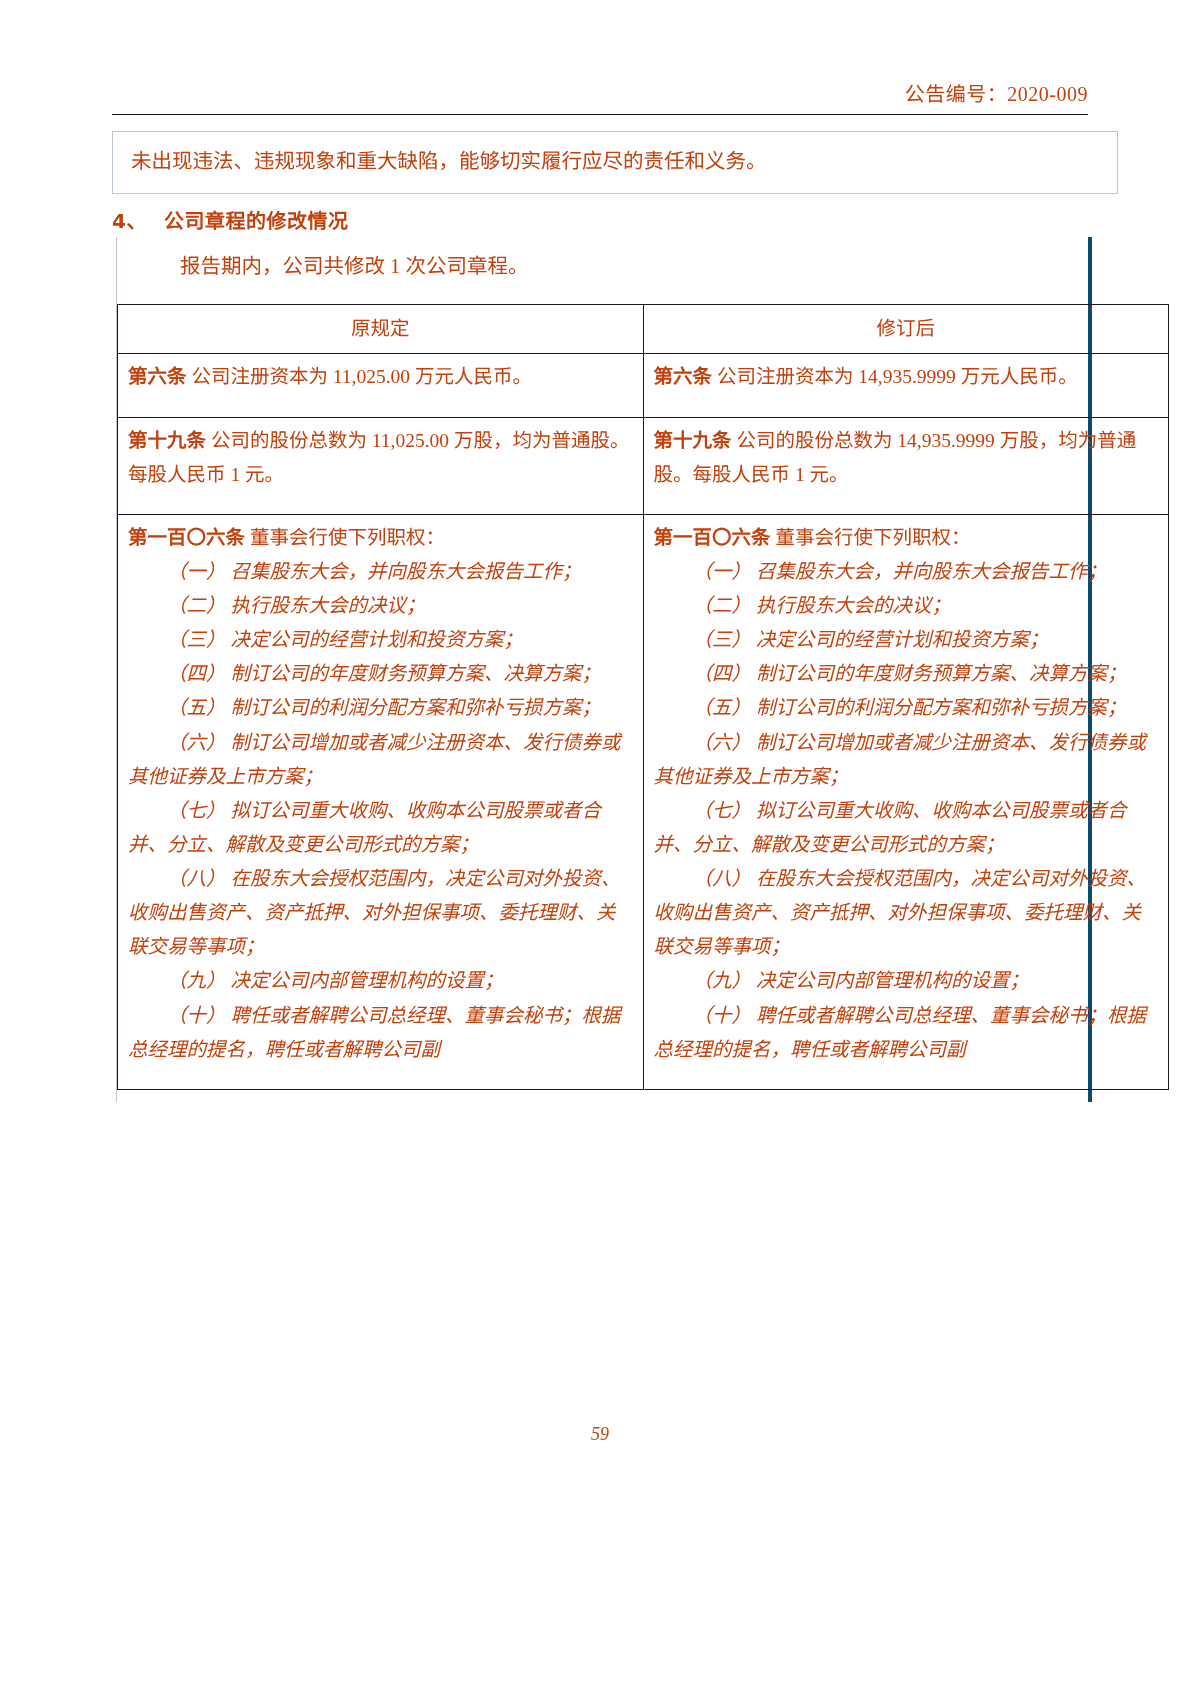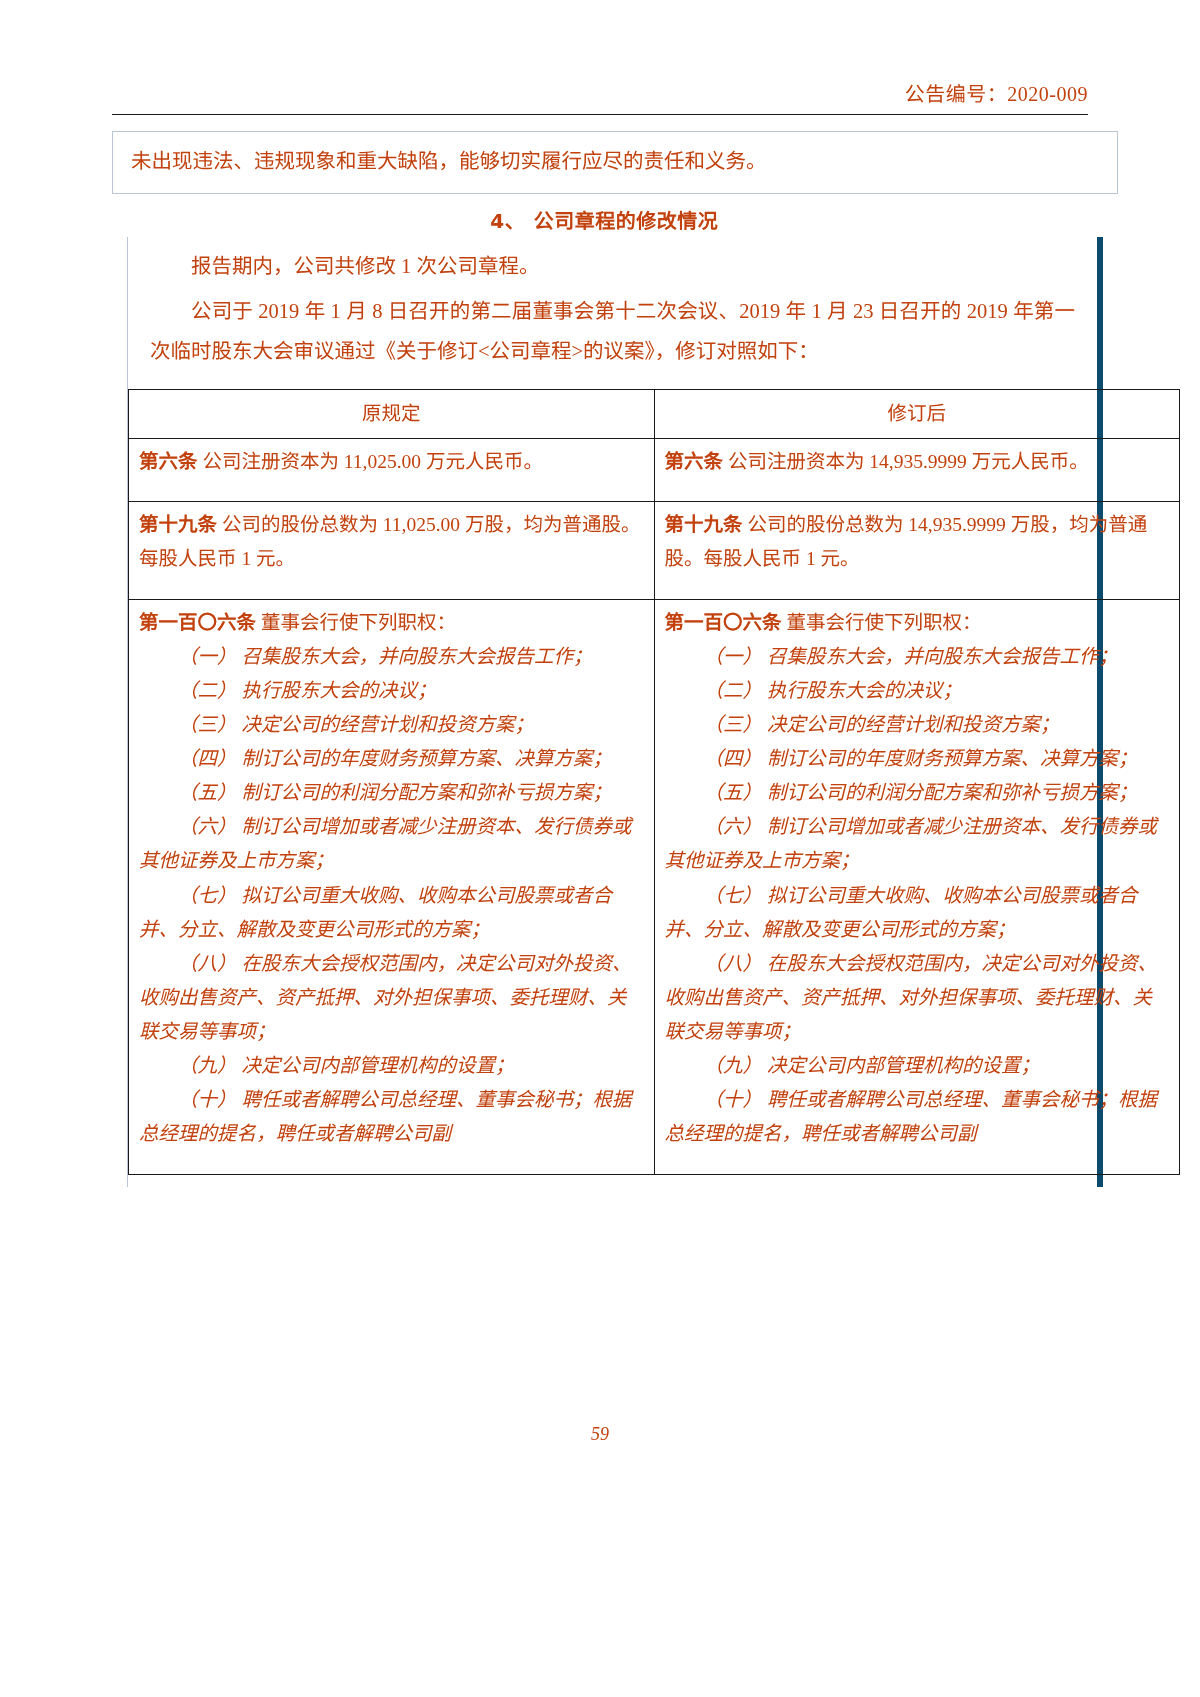--- a/index.html
+++ b/index.html
@@ -57,35 +57,34 @@
   
   .section-heading {
     position: absolute;
     top: 205px;
     left: 0;
     width: 976px;
     font-family: "DejaVu Sans", "Liberation Sans", sans-serif;
     font-weight: bold;
     font-size: 20px;
     letter-spacing: 0.5px;
-    text-align: center;
   }
   .section-heading .num {
     display: inline-block;
     width: 52px;
   }
   
   .body-block {
     position: absolute;
     top: 237px;
-    left: 15px;
+    left: 4px;
     width: 976px;
     box-sizing: border-box;
     border-left: 1px solid #b9c6d4;
-    border-right: 6px solid #0c4a6e;
+    border-right: 4px solid #0c4a6e;
     padding: 0 0 12px 0;
   }
   .para {
     font-size: 20.5px;
     line-height: 1.92;
     text-indent: 2em;
     margin: 0;
     padding: 6px 22px 0 22px;
     text-align: justify;
   }
@@ -144,21 +143,20 @@
 
     <div class="carry-box">未出现违法、违规现象和重大缺陷，能够切实履行应尽的责任和义务。</div>
 
     <div class="section-heading">
       <span class="num">4、</span><span>公司章程的修改情况</span>
     </div>
 
     <div class="body-block">
 
       <p class="para first">报告期内，公司共修改 1 次公司章程。</p>
-      <p class="para">公司于 2019 年 1 月 8 日召开的第二届董事会第十二次会议、2019 年 1 月 23 日召开的 2019 年第一次临时股东大会审议通过《关于修订&lt;公司章程&gt;的议案》，修订对照如下：</p>
 
       <table class="cmp">
         <thead>
           <tr>
             <th style="width:50%">原规定</th>
             <th style="width:50%">修订后</th>
           </tr>
         </thead>
         <tbody>
           <tr>

